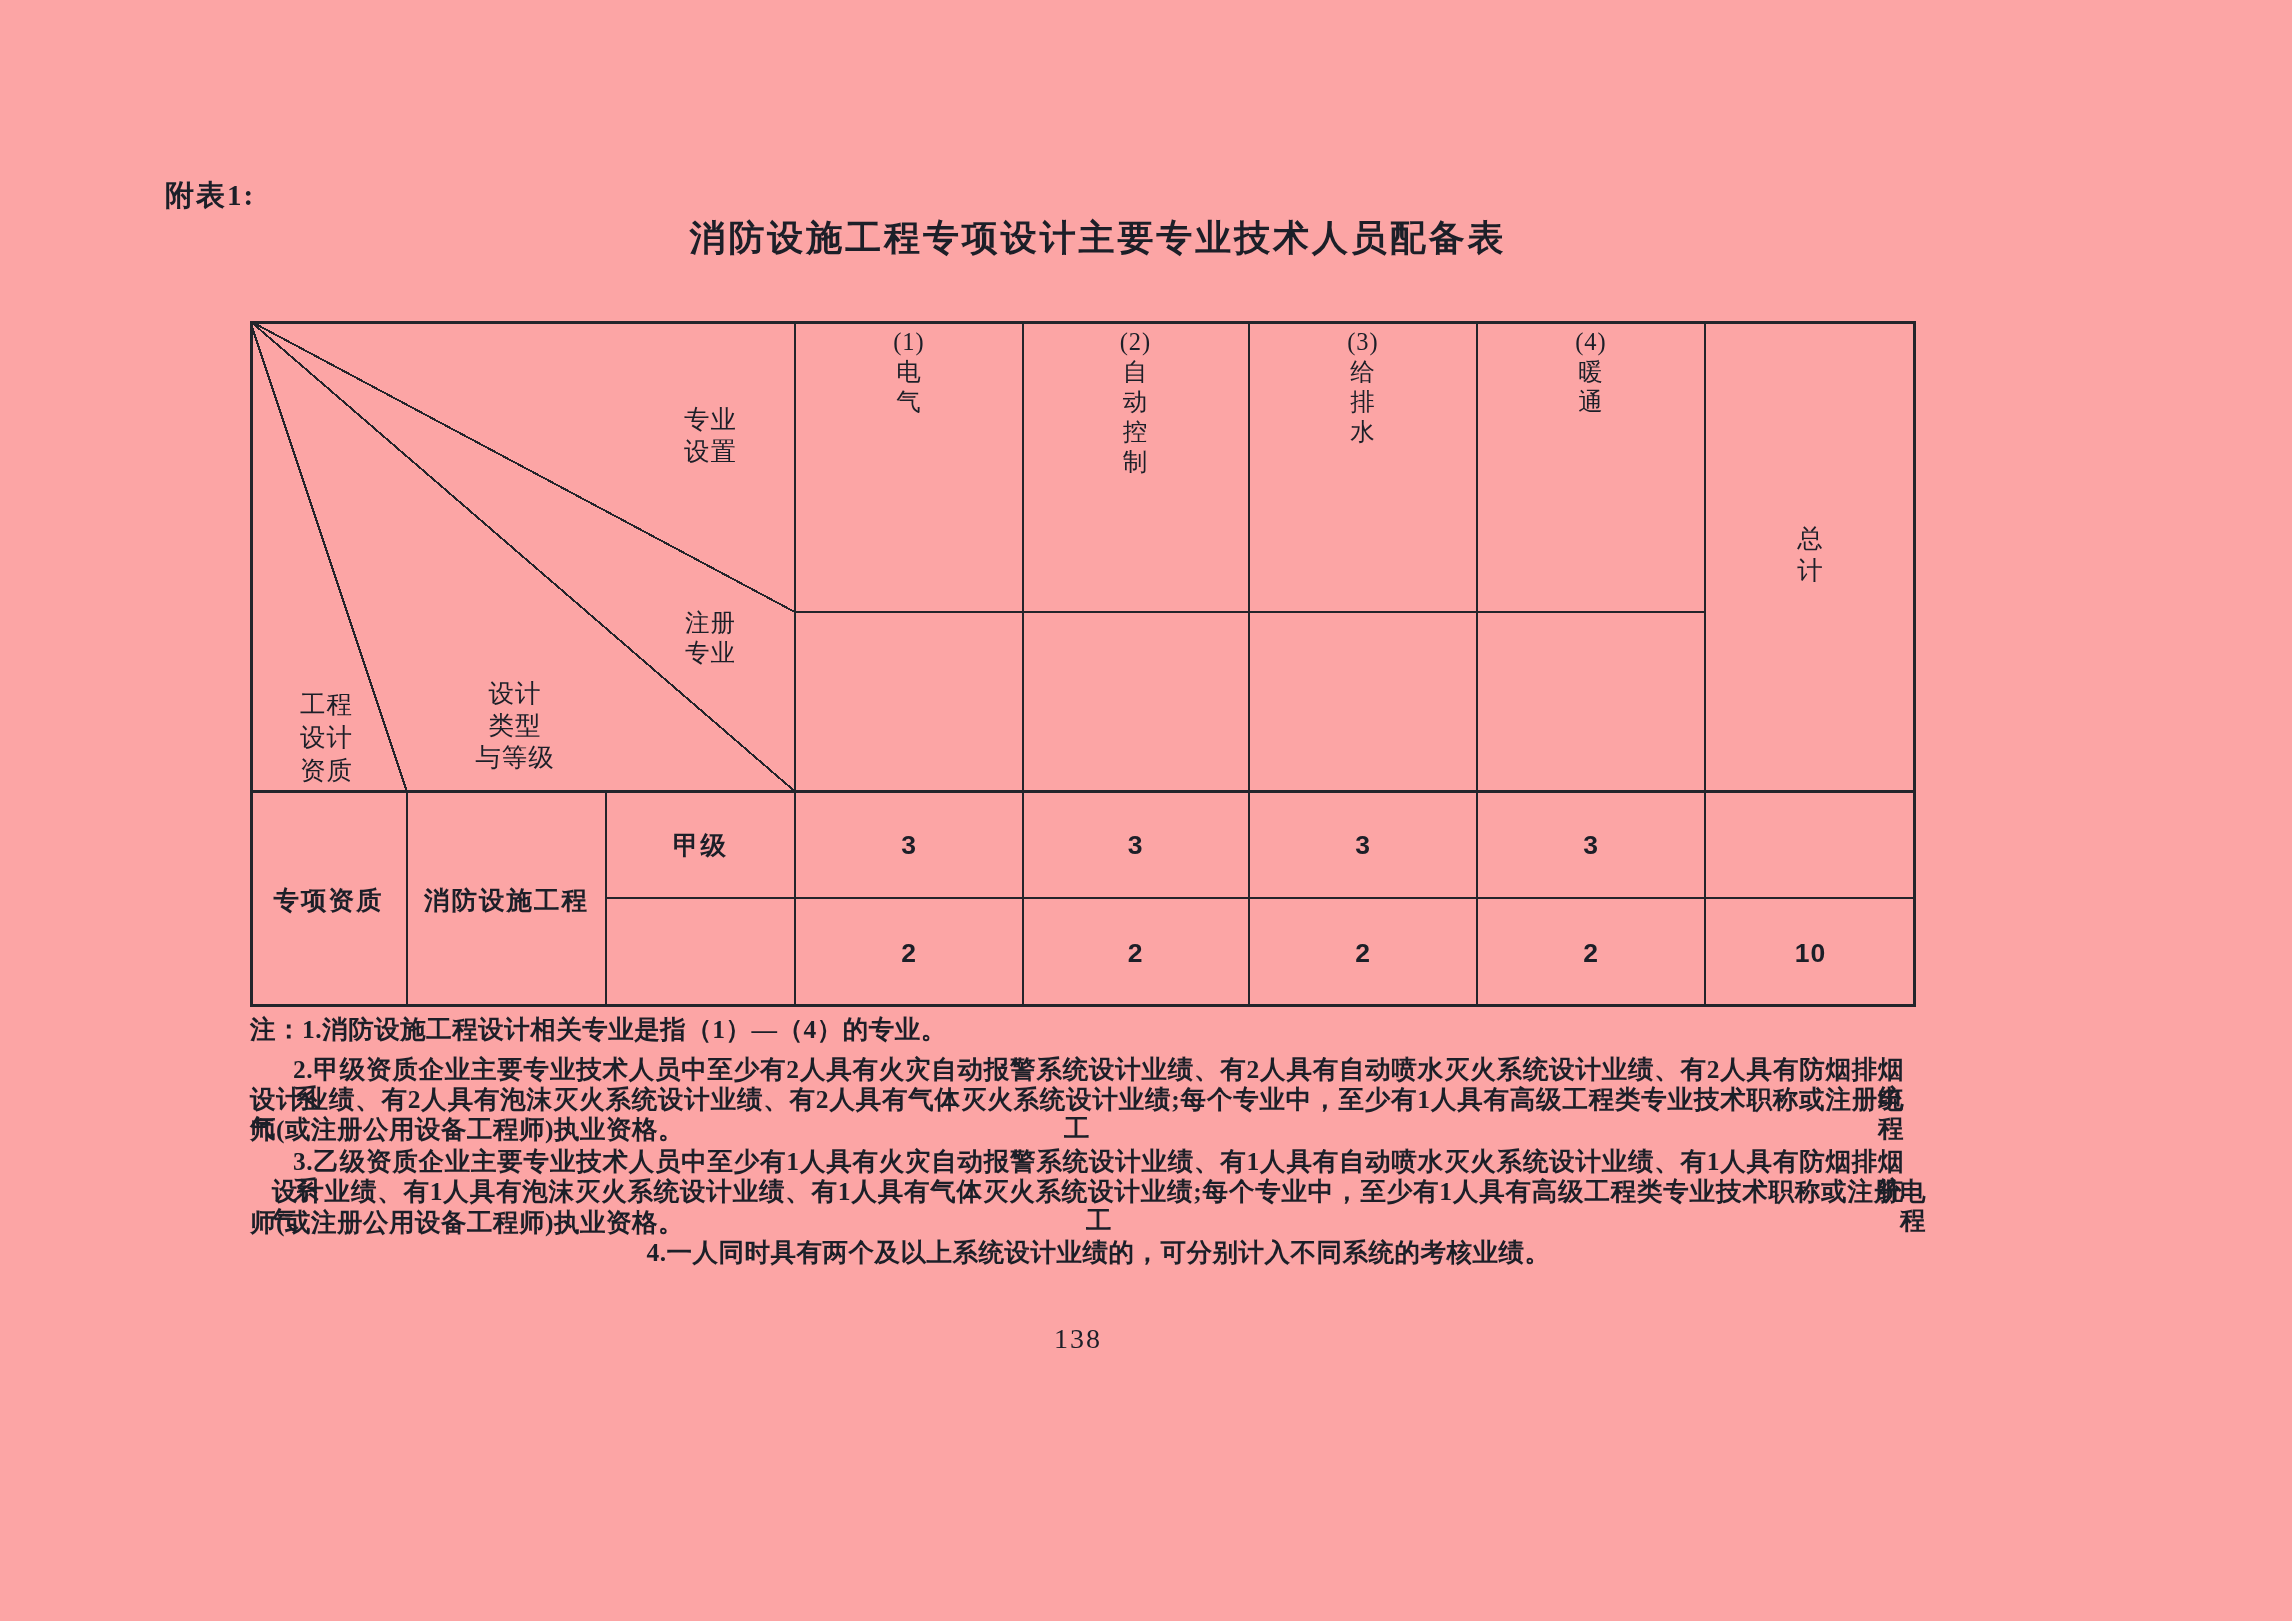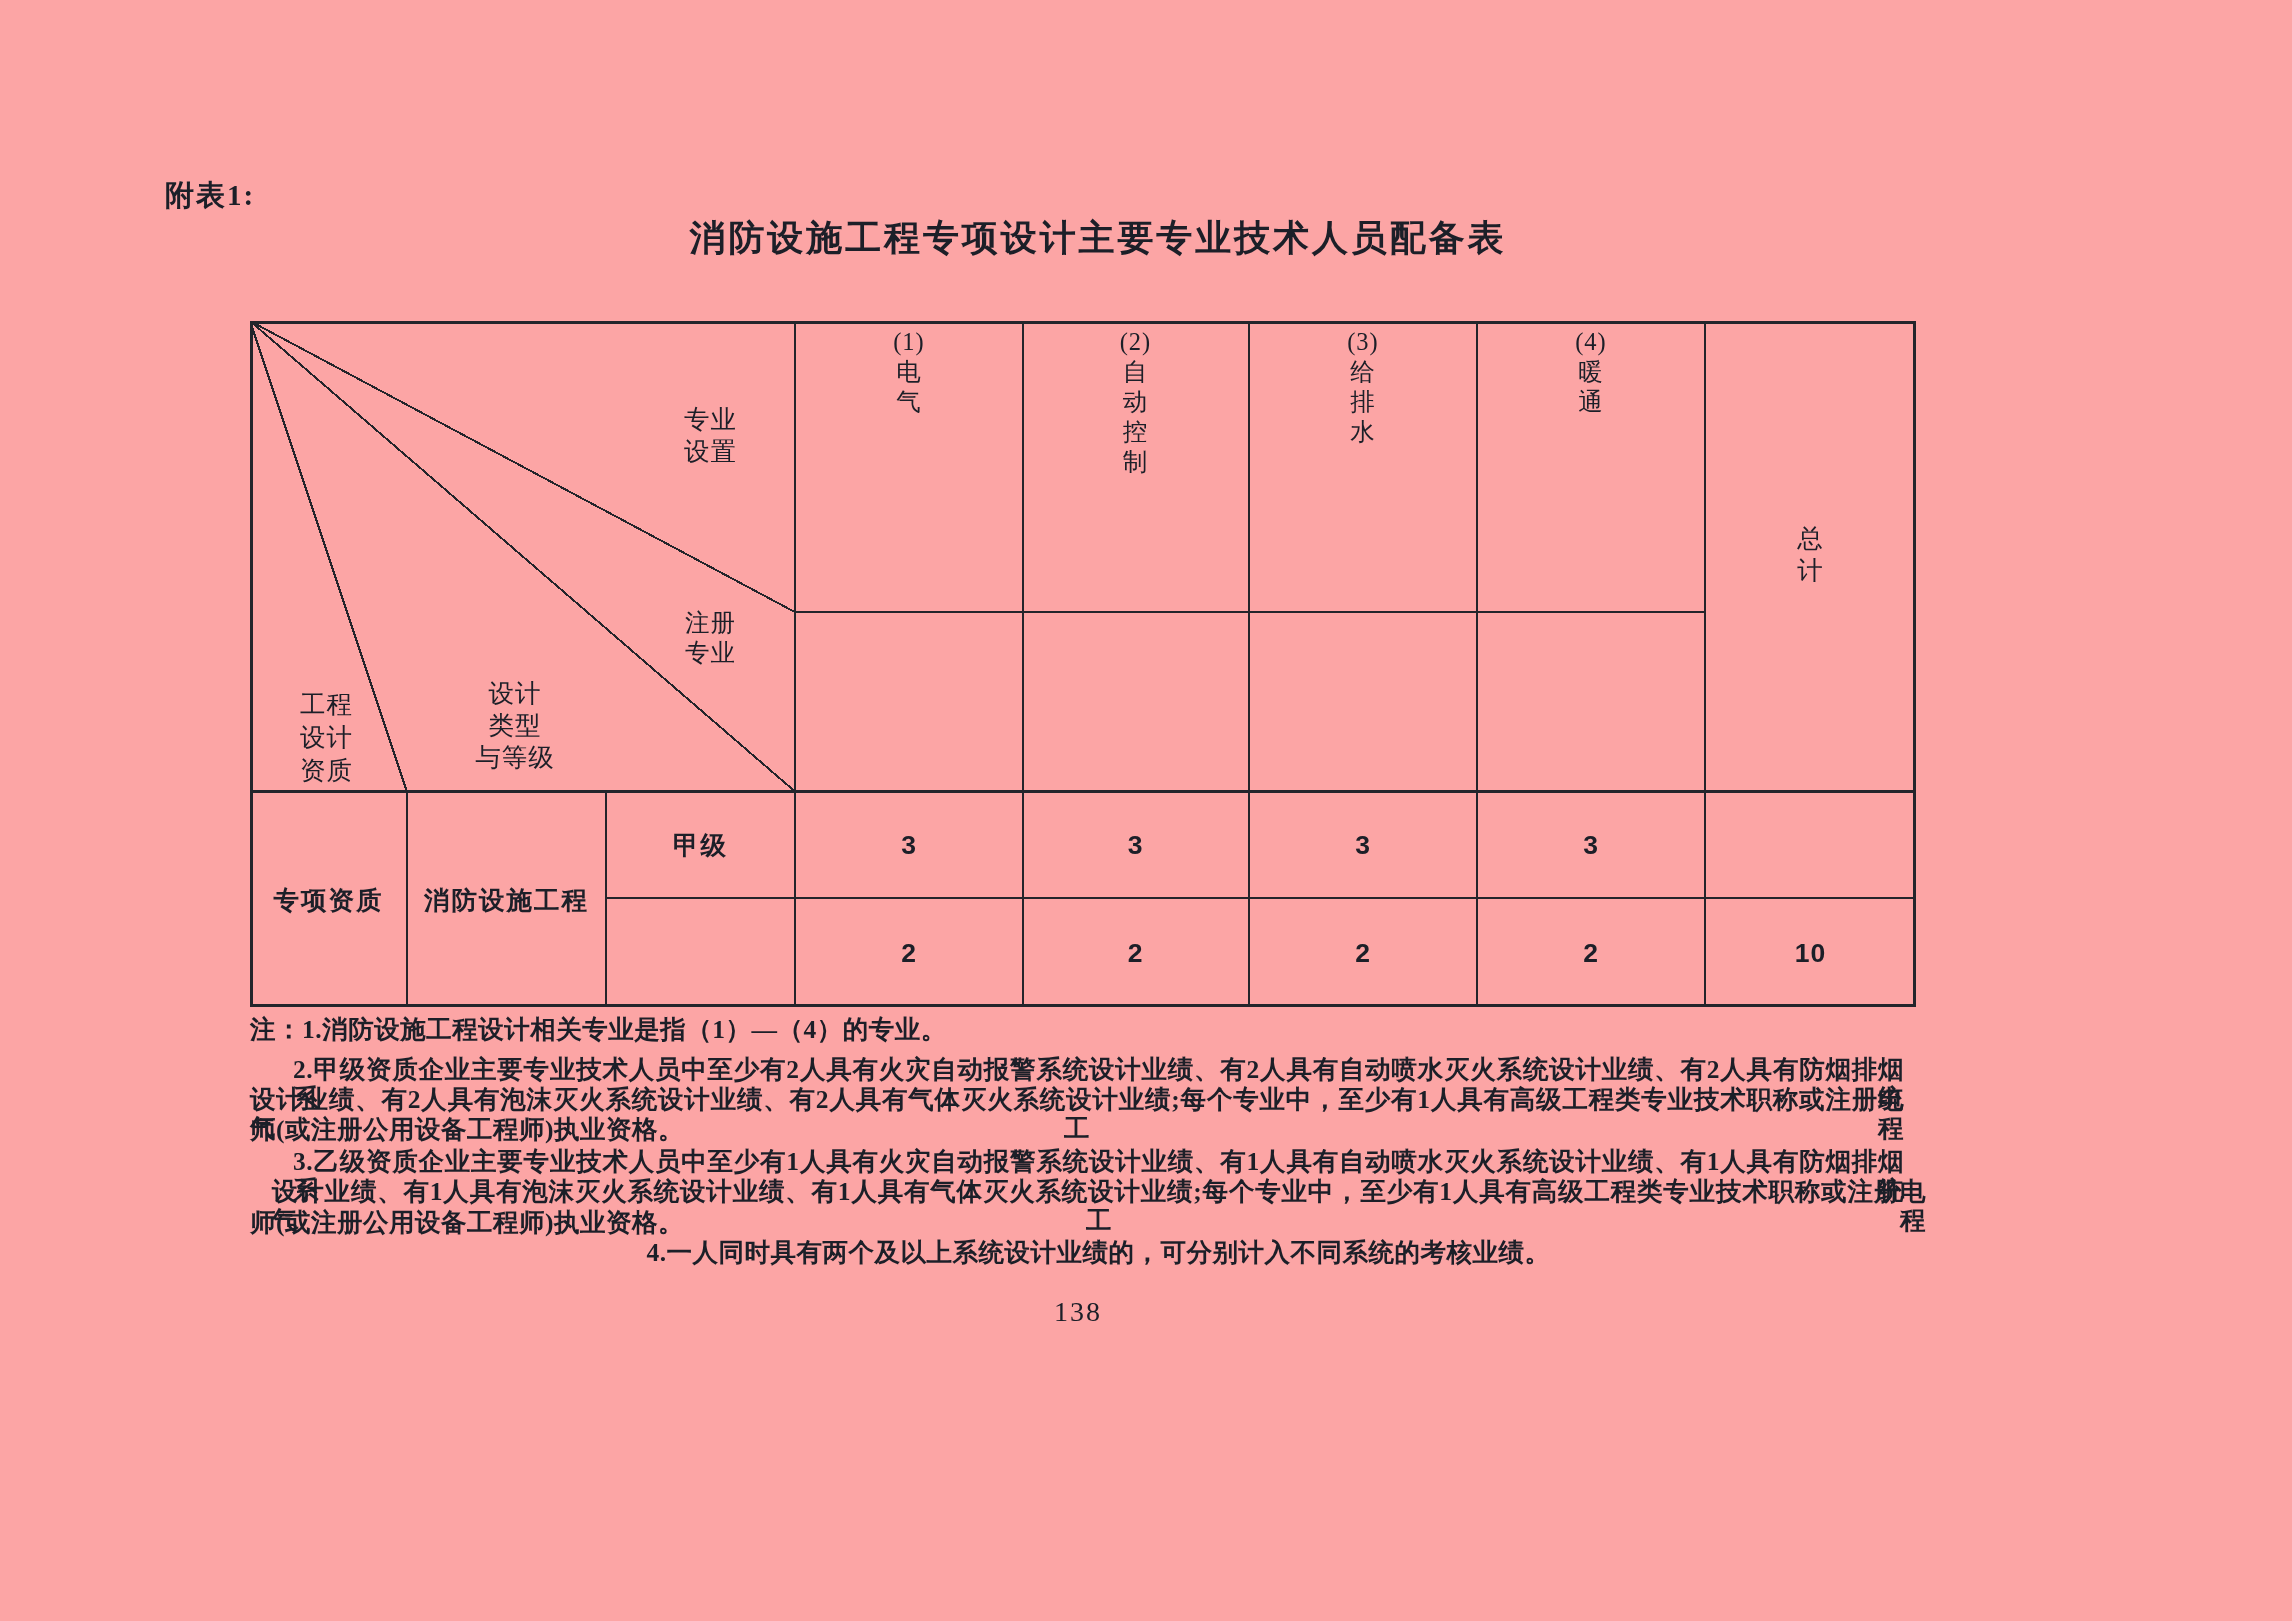--- a/index.html
+++ b/index.html
@@ -30,21 +30,21 @@
     font-family:"Liberation Sans", sans-serif;
     font-size:26.5px;font-weight:700;letter-spacing:1px;
   }
   .note-line{
     font-size:25.5px;font-weight:600;line-height:29px;
     letter-spacing:0.5px;
     width:1654px;
   }
   .note-indent{padding-left:43px;box-sizing:border-box;}
   .note-just{text-align:justify;text-align-last:justify;}
-  .pageno{font-size:28px;text-align:center;letter-spacing:2px;}
+  .pageno{font-size:28px;text-align:center;letter-spacing:2px;margin-top:27px;}
   svg line, svg rect{shape-rendering:crispEdges;}
 </style>
 </head>
 <body>
 
 <div class="page">
 
   <div class="abs annex" style="left:165px;top:176px;">附表1:</div>
   <div class="abs title" style="left:314px;top:214px;width:1568px;">消防设施工程专项设计主要专业技术人员配备表</div>
 

